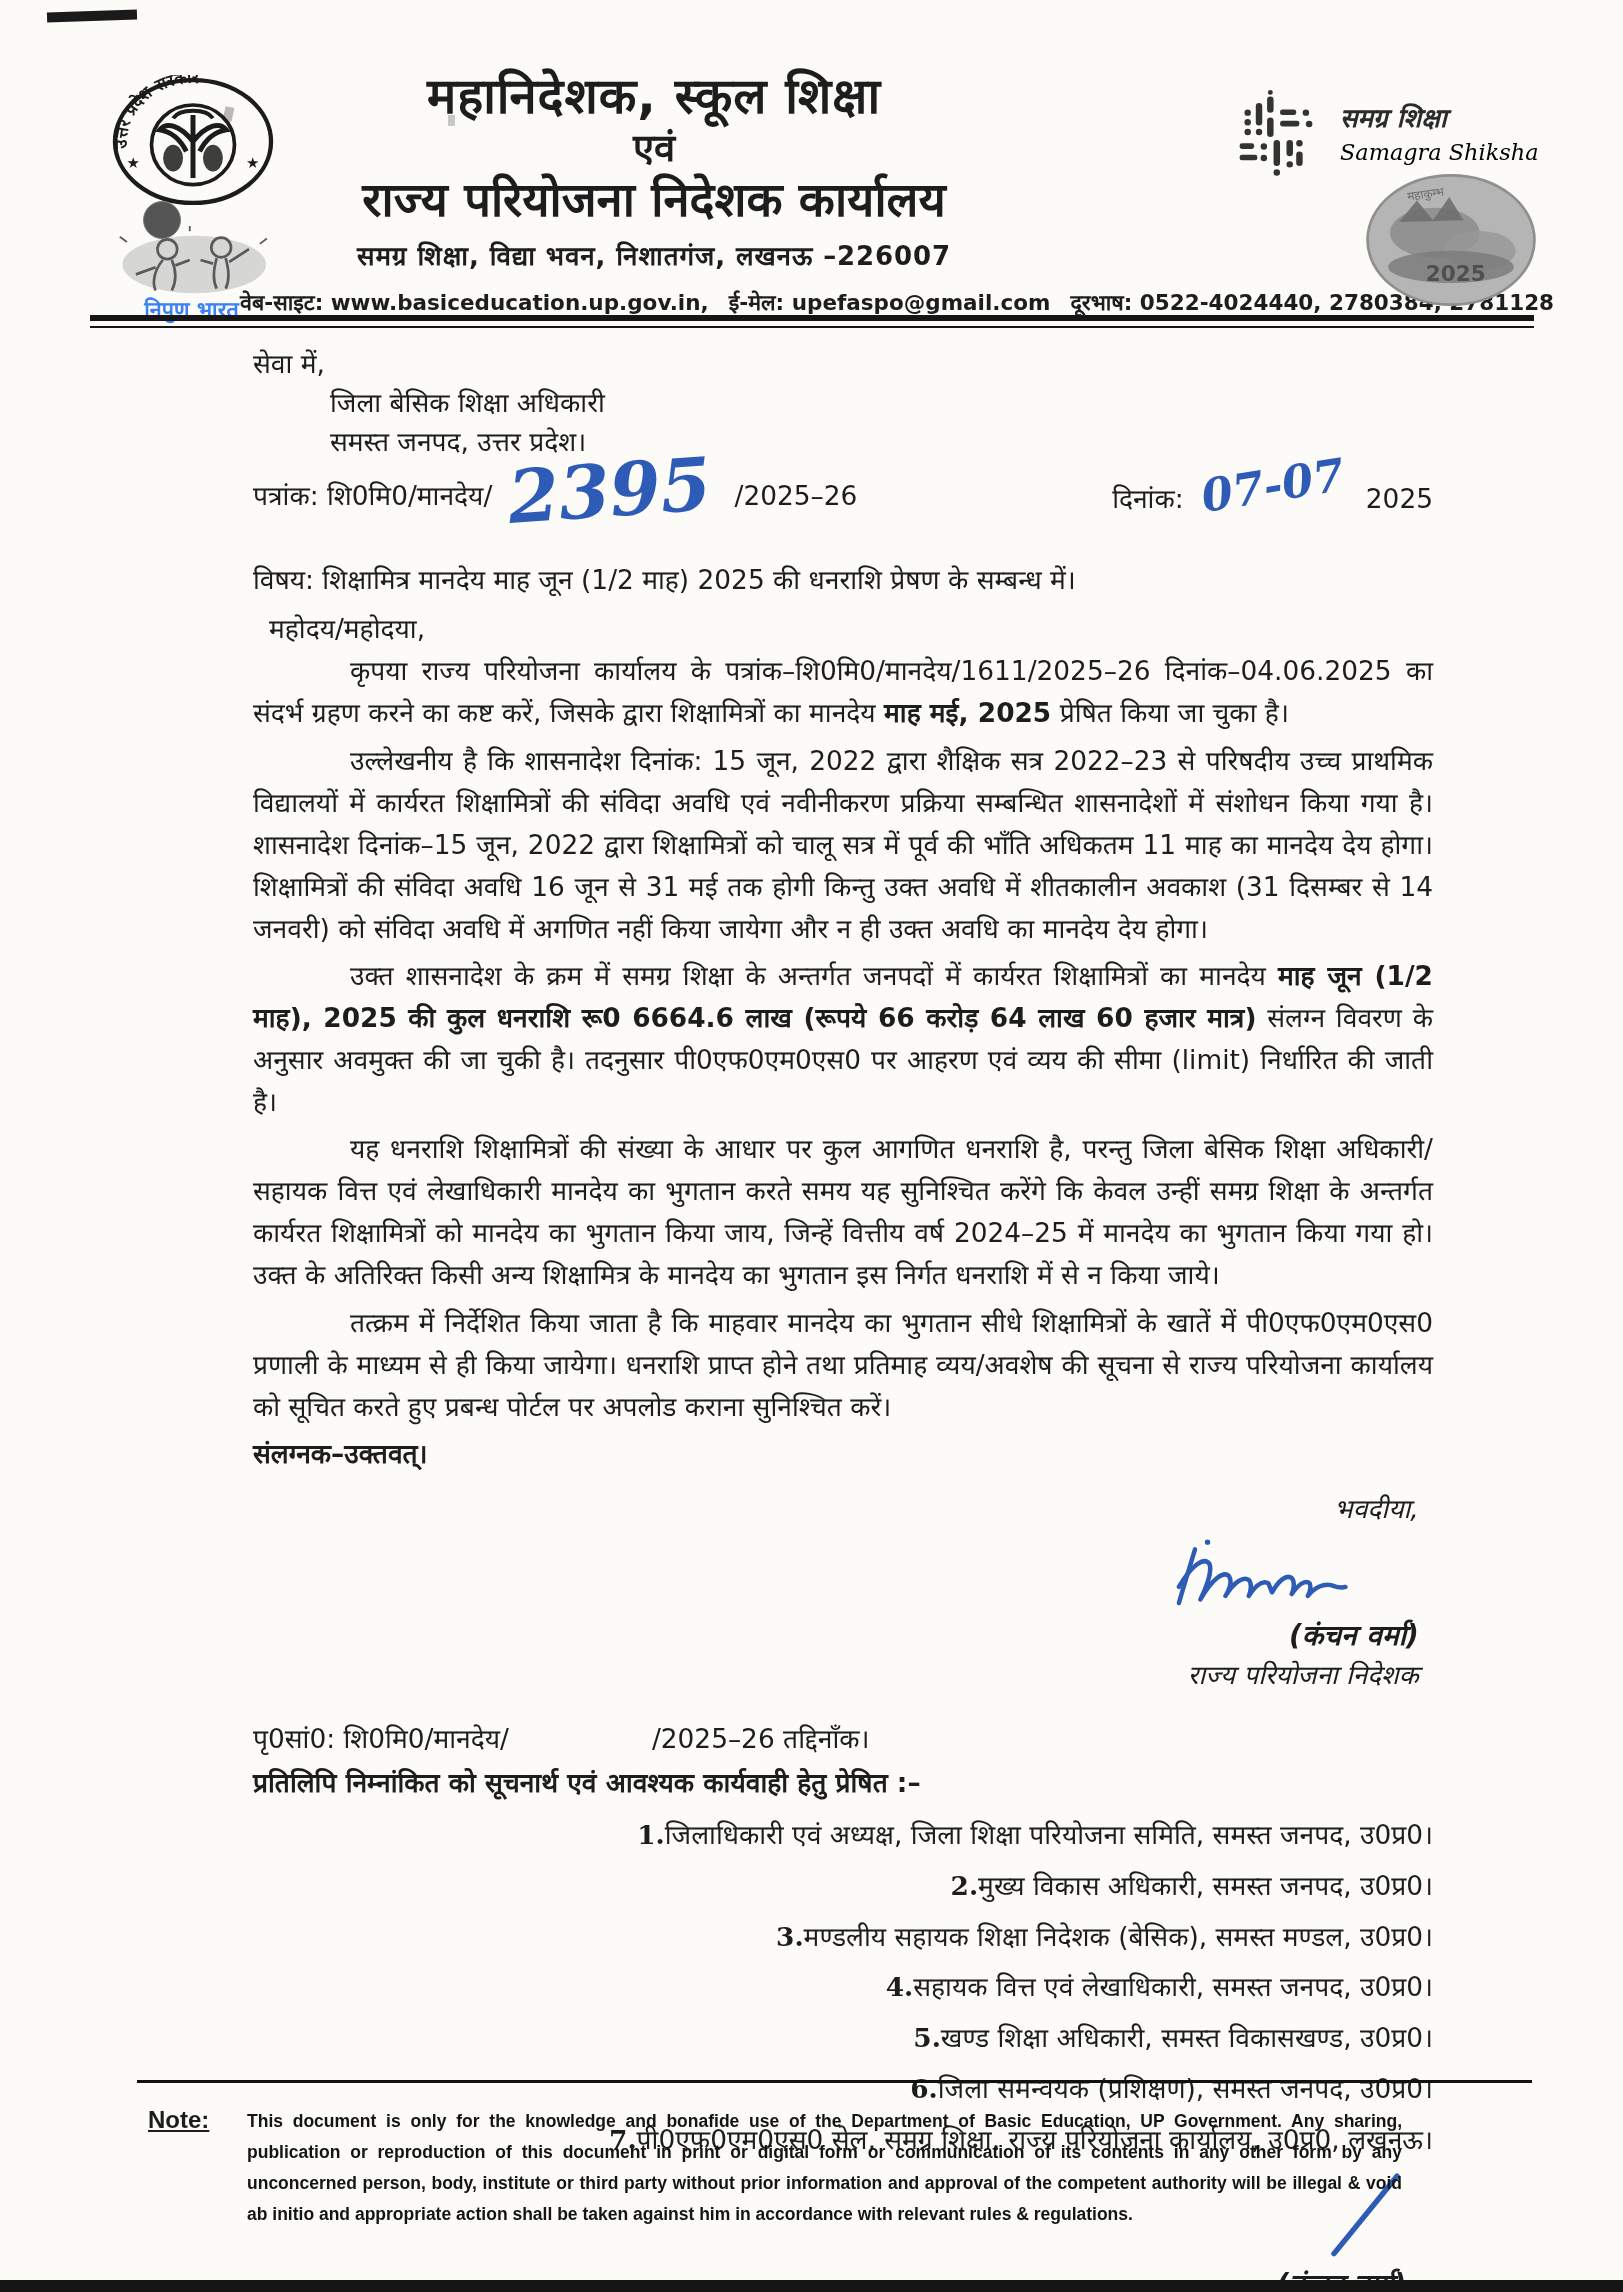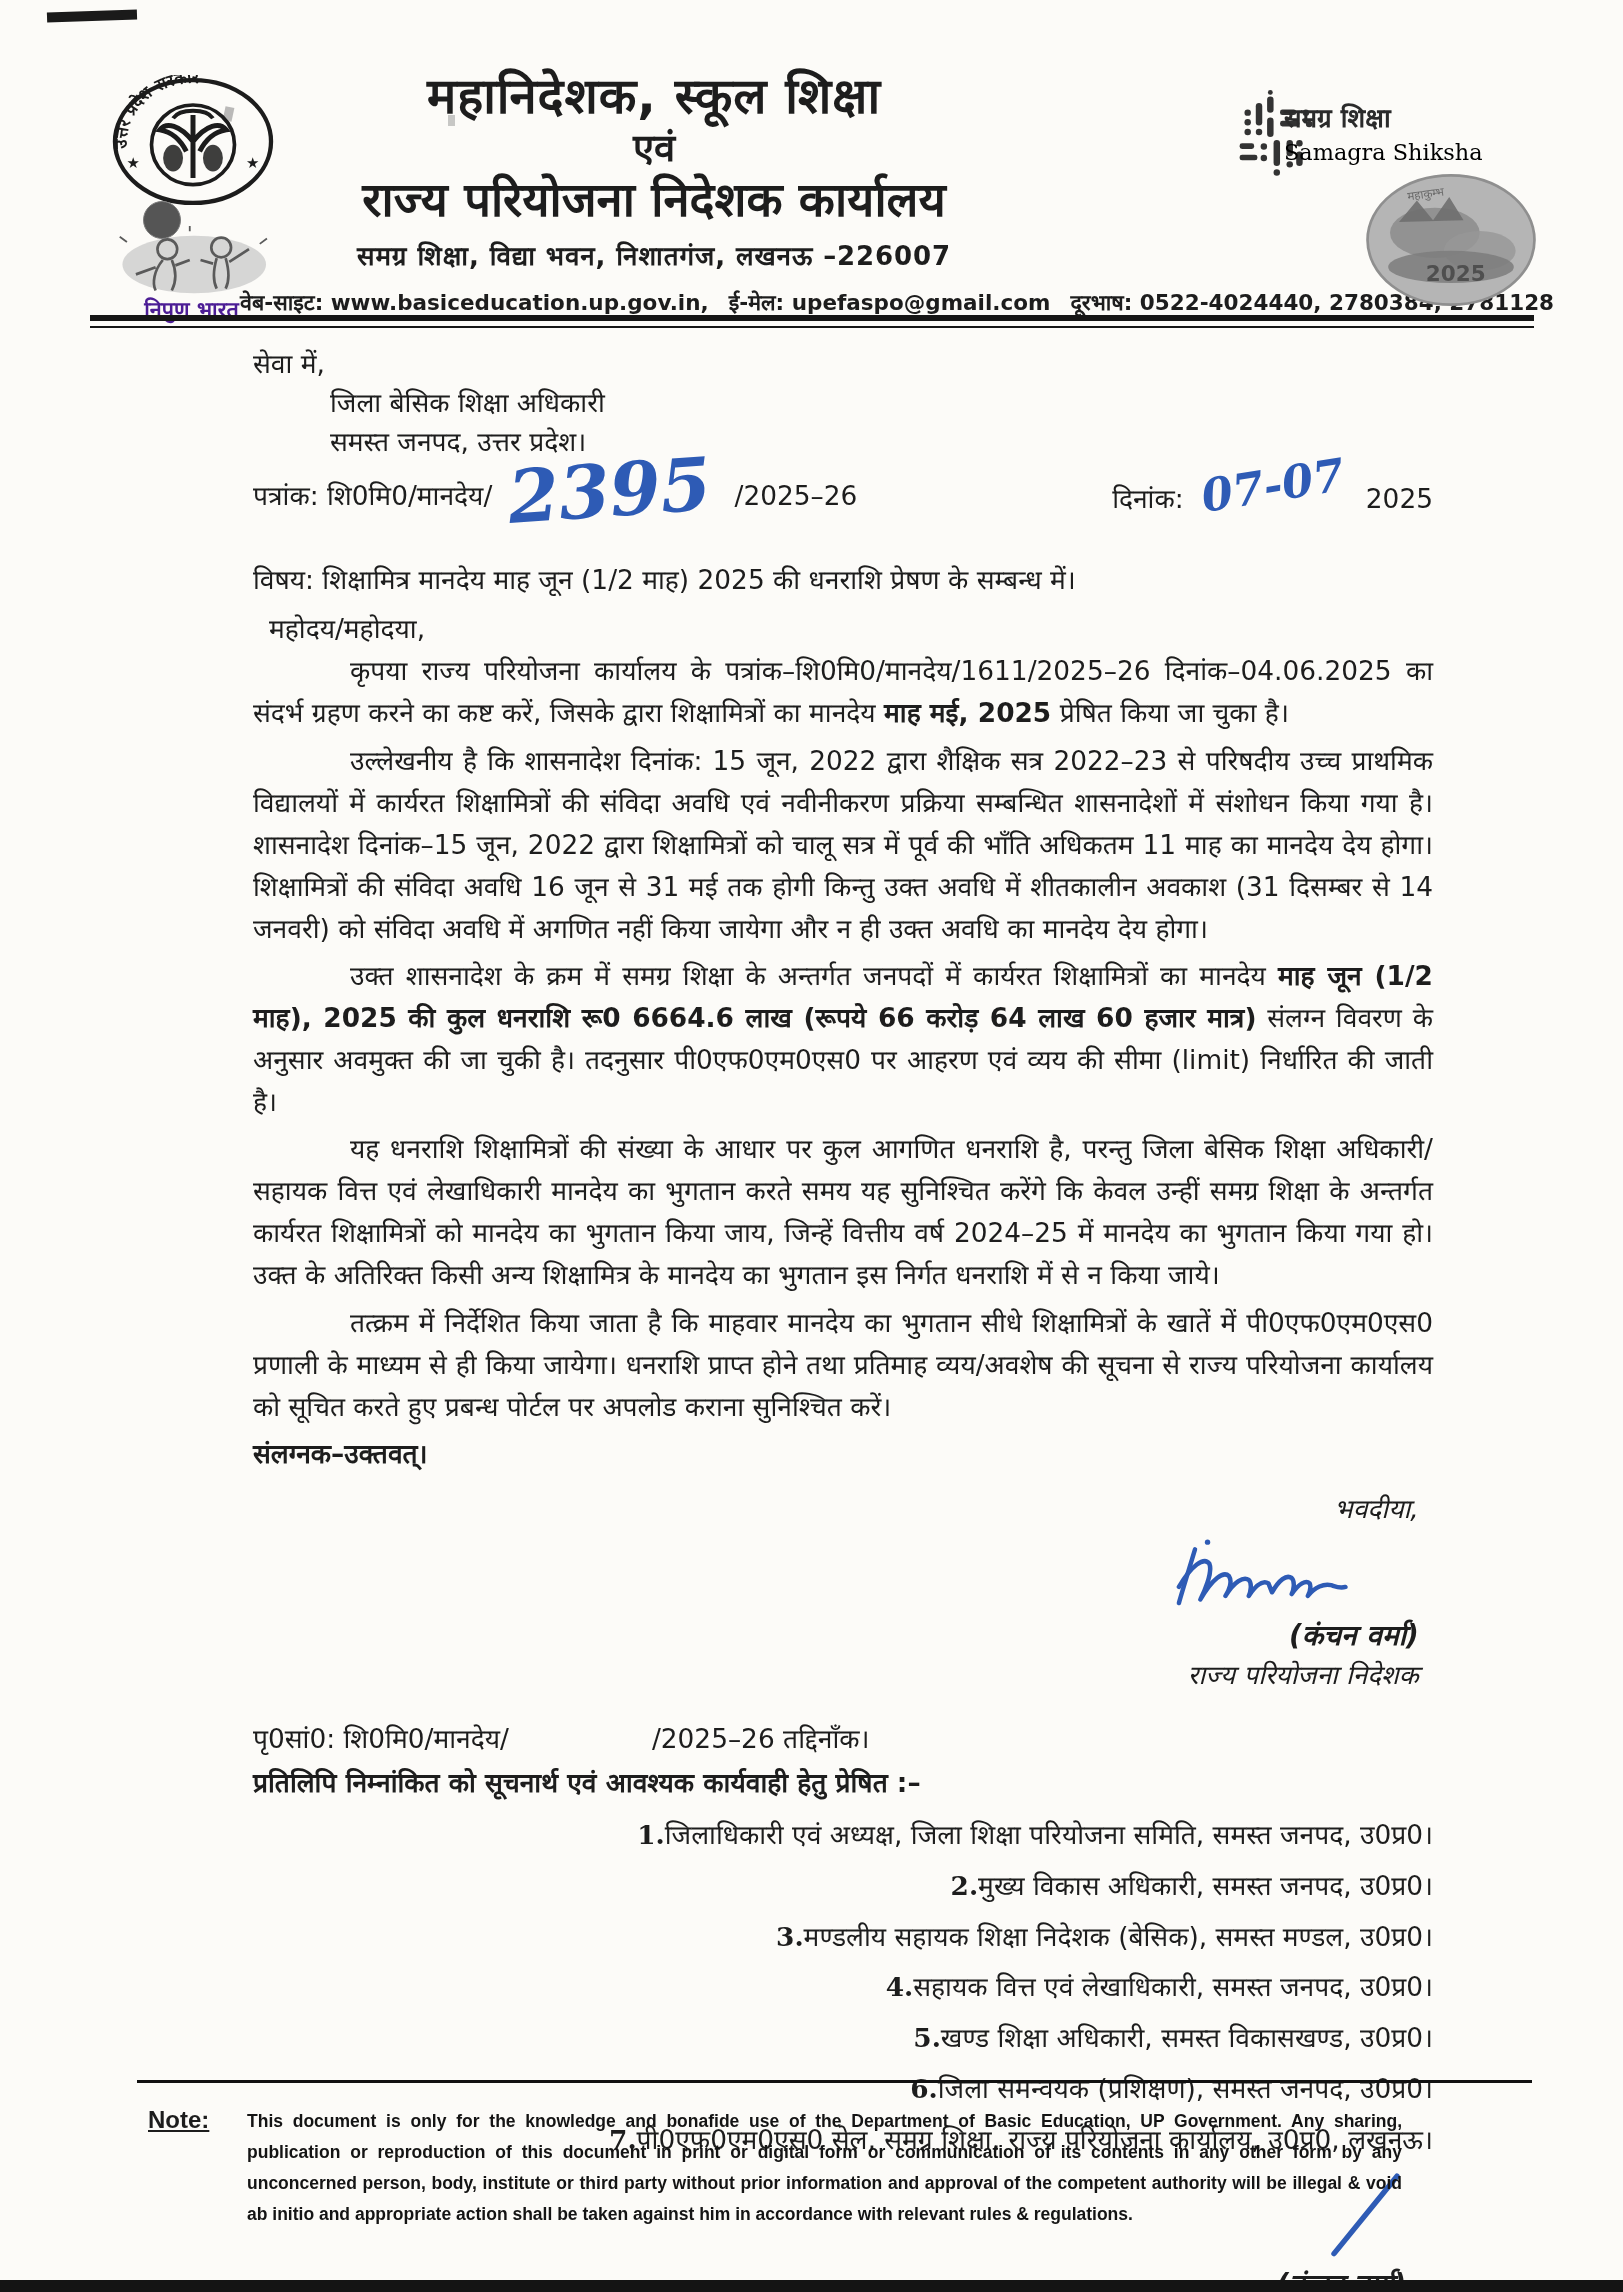--- a/index.html
+++ b/index.html
@@ -14,24 +14,24 @@
   .t3{font-size:47px;font-weight:bold;line-height:56px;}
   .addr{font-size:26px;font-weight:bold;margin-top:9px;letter-spacing:0.9px;}
   .contact{position:absolute;left:240px;top:287px;width:1057px;font-size:21.5px;font-weight:bold;white-space:nowrap;}
   .contact .lbl{margin-left:12.5px;}
   .dbl-rule{position:absolute;left:90px;top:315px;width:1444px;height:4.5px;border-top:6.3px solid #161616;border-bottom:2.7px solid #161616;}
   
   .emblem{position:absolute;left:110px;top:75px;}
   .punch-hole{position:absolute;left:143px;top:201px;width:36px;height:36px;border-radius:50%;
               background:#555;border:1.8px solid #7c7c7c;}
   .nipun{position:absolute;left:100px;top:224px;}
-  .nipun-cap{position:absolute;left:93px;top:294px;width:197px;text-align:center;font-size:21.5px;font-weight:bold;color:#4c1d95;}
+  .nipun-cap{position:absolute;left:93px;top:294px;width:197px;text-align:center;font-size:21.5px;font-weight:bold;color:#3b82f6;}
   
   .samagra{position:absolute;left:1238px;top:90px;}
-  .samagra-text{position:absolute;left:1284px;top:99px;}
+  .samagra-text{position:absolute;left:1340px;top:99px;font-style:italic;}
   .samagra-hi{font-size:26px;font-weight:bold;color:#2b2b2b;}
   .samagra-en{font-size:22.4px;color:#000000;font-family:"DejaVu Serif","Liberation Serif",serif;margin-top:3.6px;}
   .stamp{position:absolute;left:1363px;top:170px;}
   
   .content{position:absolute;left:253px;top:344px;width:1180px;font-size:26.4px;line-height:42px;text-align:justify;}
   .seva{line-height:39px;}
   .recipient{margin-left:77px;line-height:39px;}
   .ref-row{display:flex;align-items:flex-start;margin-top:14.3px;height:82px;}
   .hw{color:#2e5bb5;font-style:italic;font-family:"DejaVu Serif","Liberation Serif",serif;}
   .hw-num{font-size:73px;line-height:54px;position:relative;top:-12.5px;margin:0 23px 0 16px;transform:rotate(-4deg);display:inline-block;font-weight:bold;}

